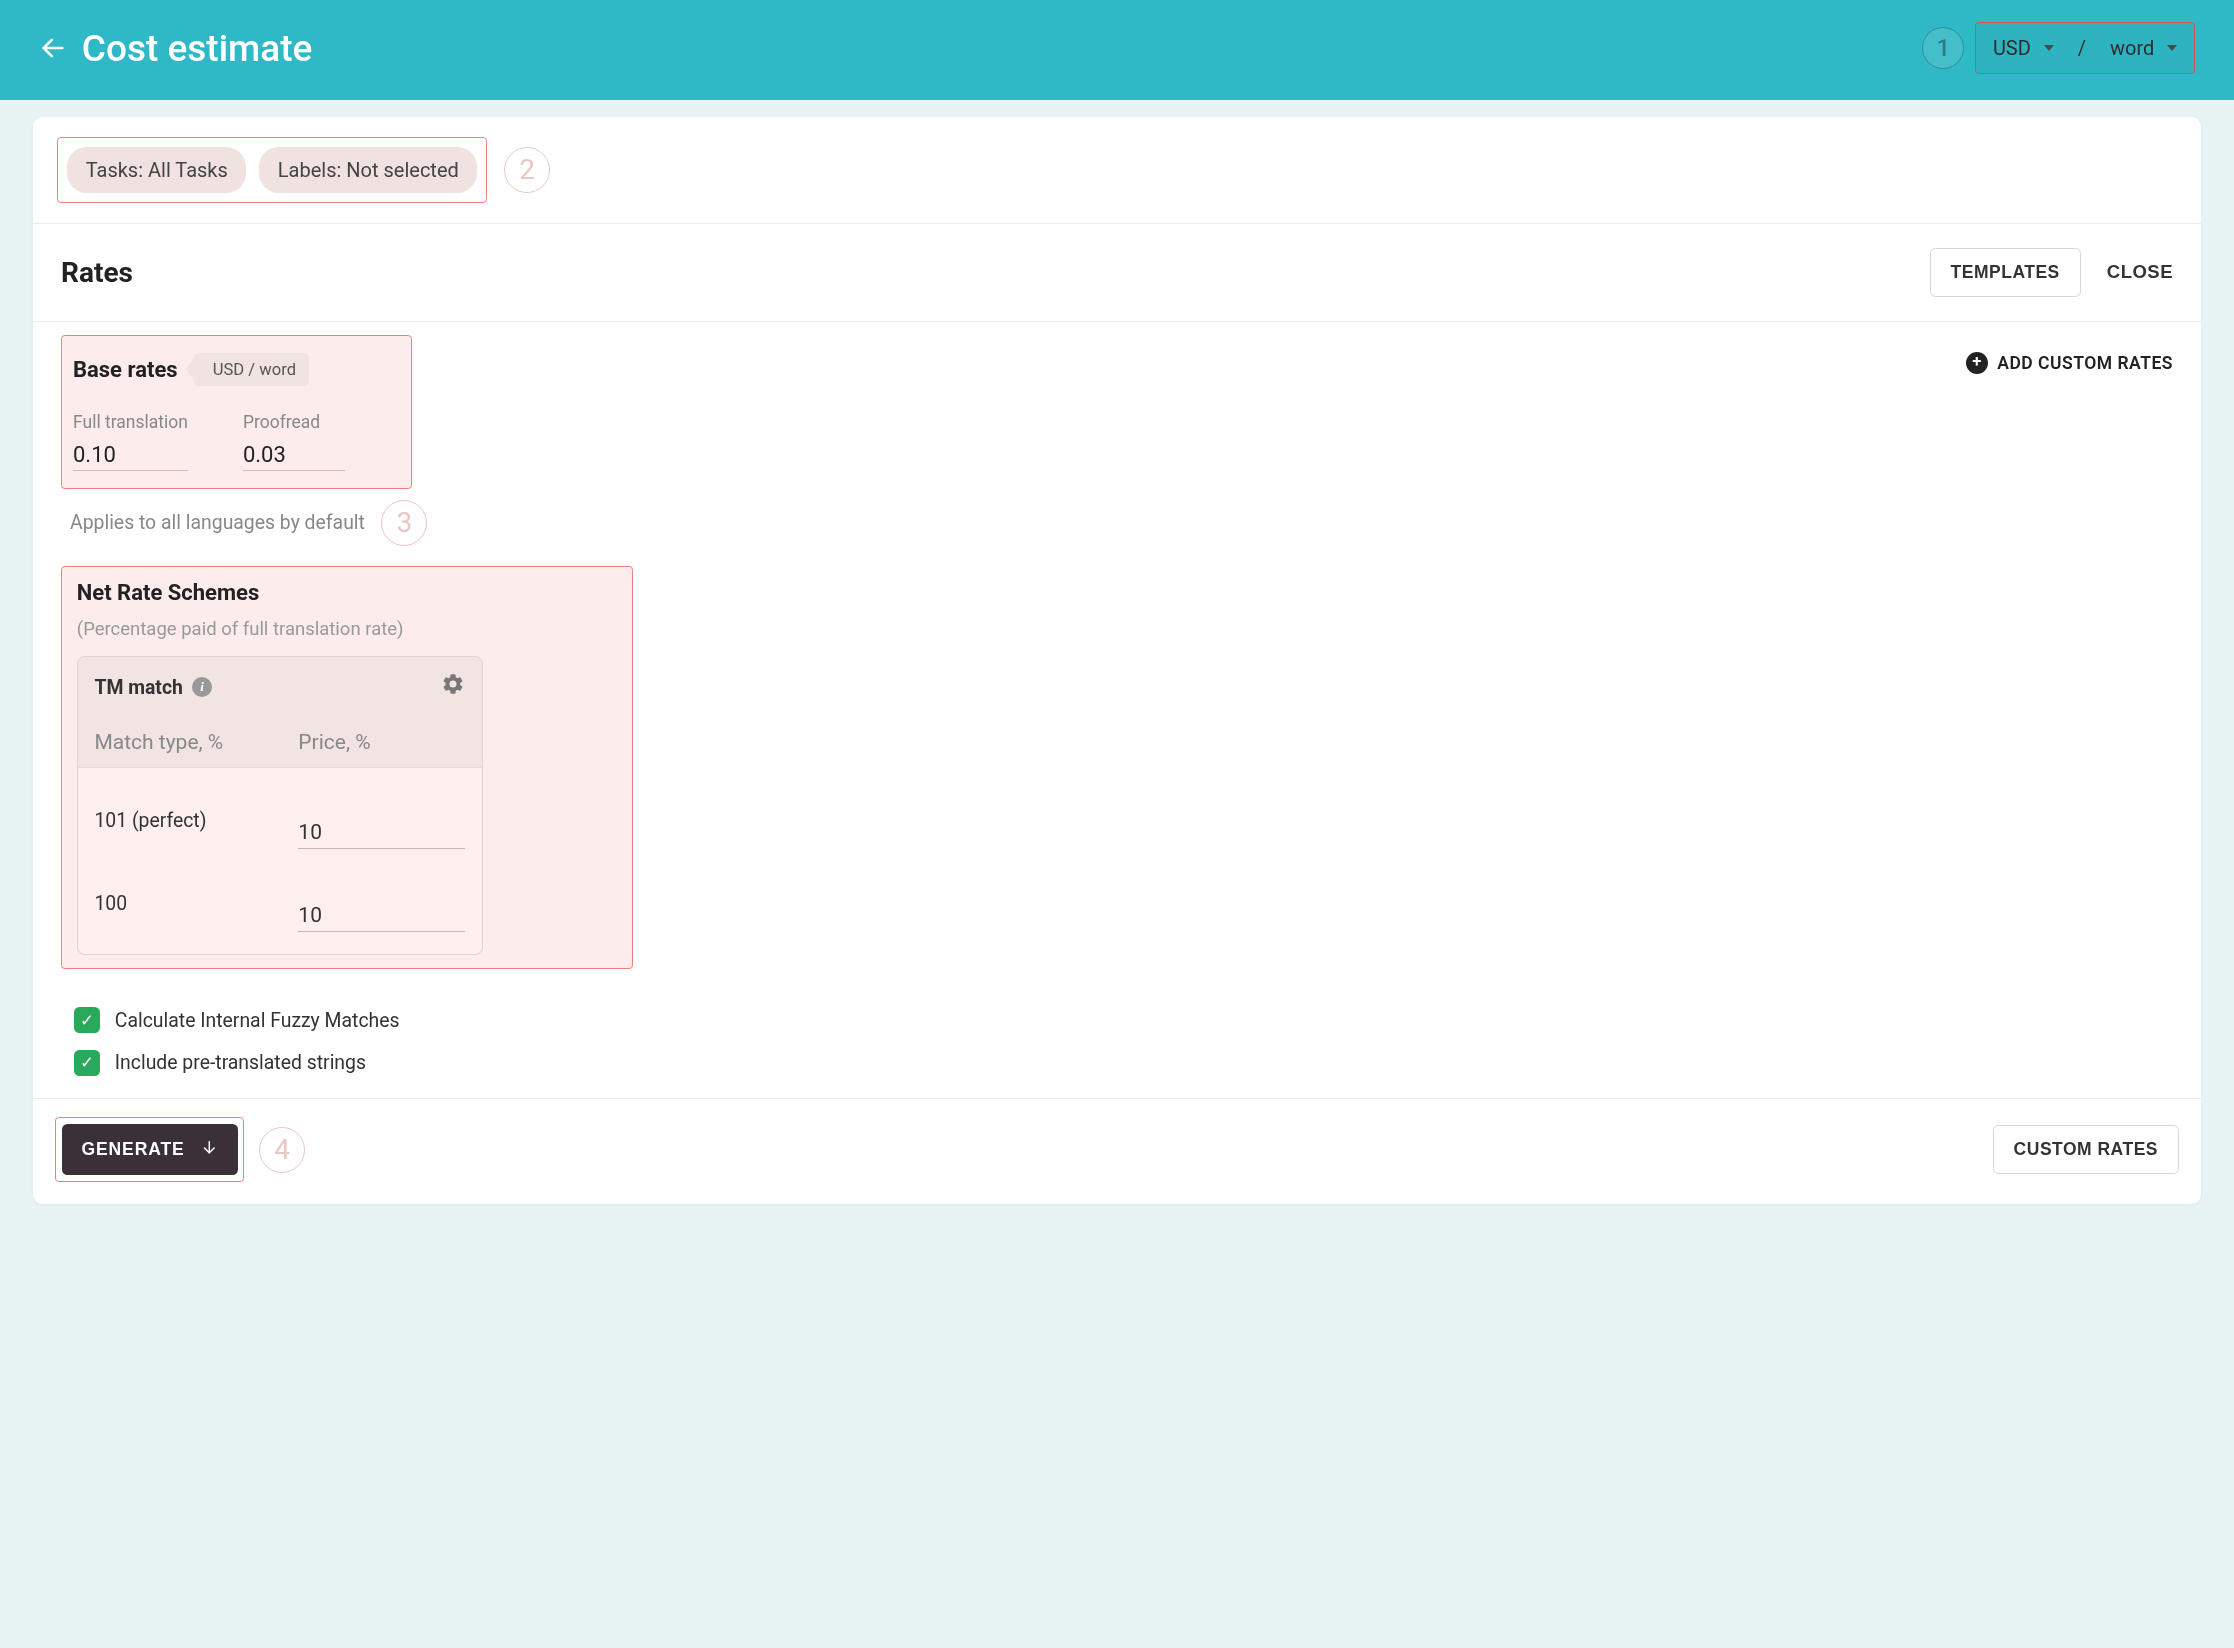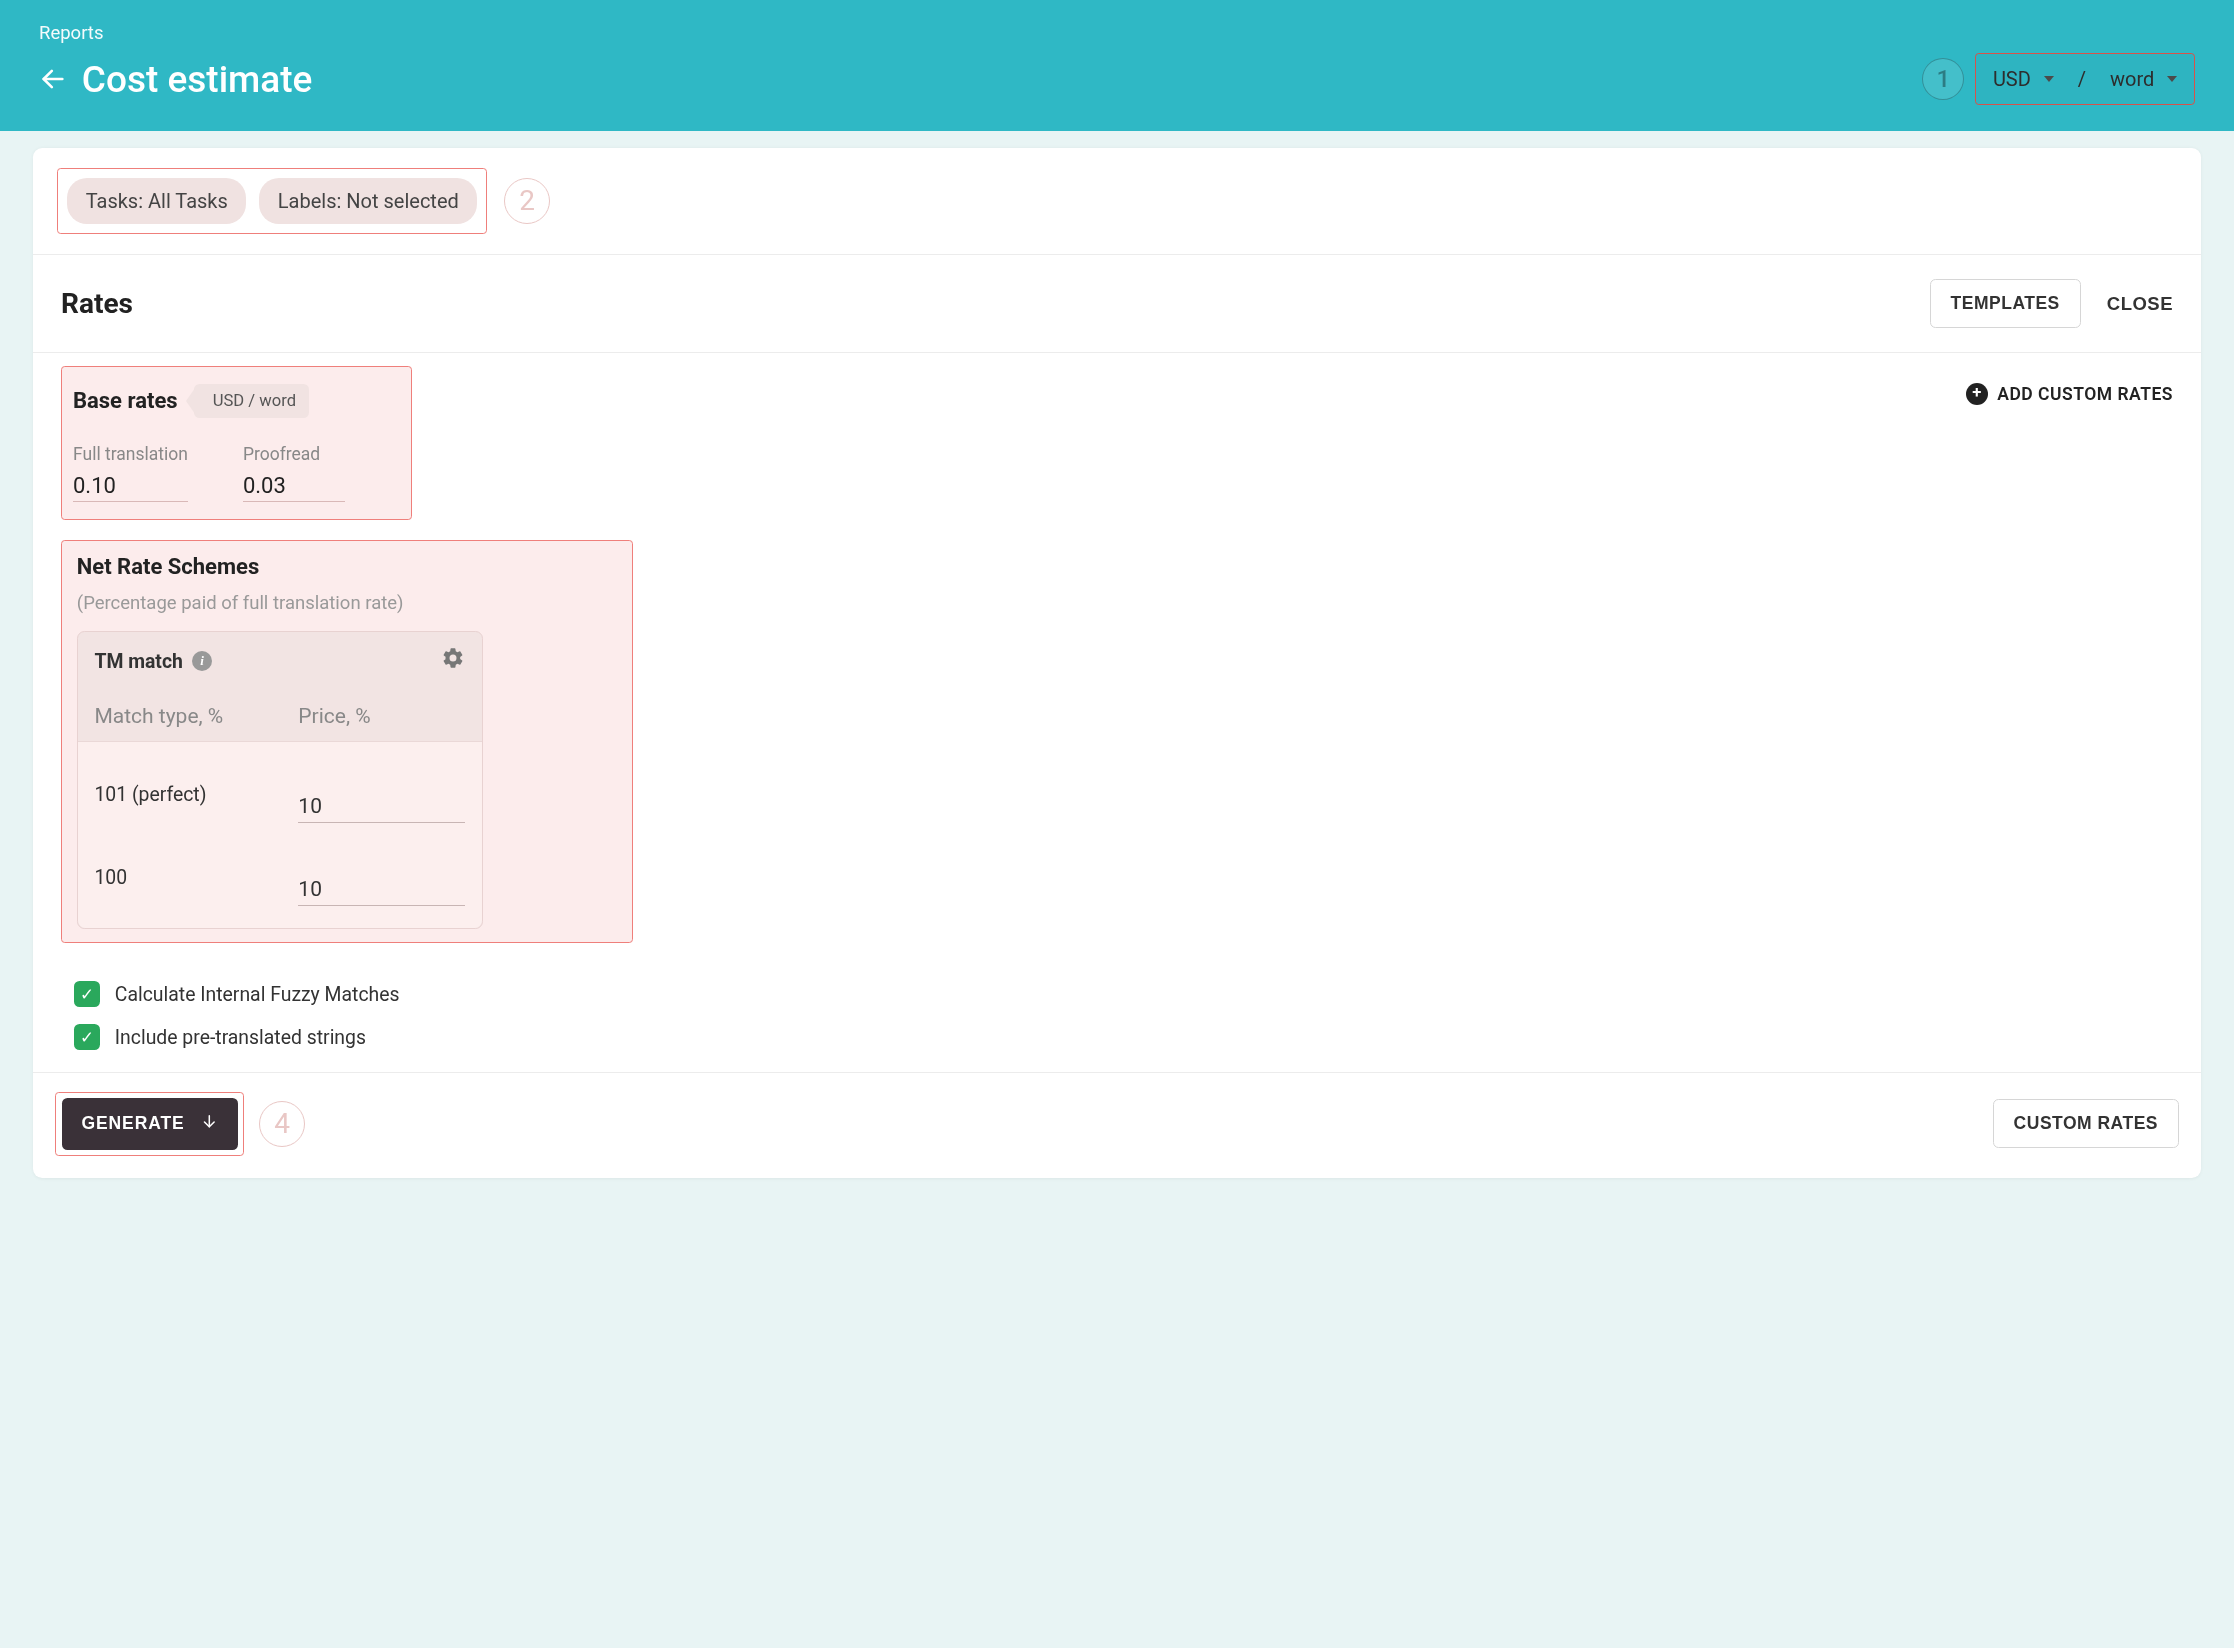--- a/index.html
+++ b/index.html
@@ -418,21 +418,20 @@
       cursor: pointer;
     }
     .down-arrow {
       font-size: 18.5px;
     }
   </style>
 </head>
 <body>
 
 <div class="teal-header">
-  <div class="breadcrumb">Reports</div>
   <div class="title-row">
     <div class="title-left">
       <span class="back-arrow">
         <svg width="28" height="28" viewBox="0 0 24 24" fill="none" stroke="white" stroke-width="2.2" stroke-linecap="round" stroke-linejoin="round">
             <line x1="20" y1="12" x2="4" y2="12"></line>
             <polyline points="11 5 4 12 11 19"></polyline>
           </svg>
       </span>
       <h1 class="page-title">Cost estimate</h1>
     </div>
@@ -487,20 +486,24 @@
           <div class="br-col-val">0.03</div>
         </div>
       </div>
     </div>
     <div class="add-custom">
       <span class="plus-icon">+</span>
       <span>ADD CUSTOM RATES</span>
     </div>
   </div>
 
+  <div class="applies-note">
+    <span>Applies to all languages by default</span>
+    <span class="step-circle-light">3</span>
+  </div>
 
   <div class="nrs-section">
     <div class="nrs-box">
       <div class="nrs-title-row">
         <span class="nrs-title">Net Rate Schemes</span>
         <span class="nrs-sub">(Percentage paid of full translation rate)</span>
       </div>
       <div class="tm-card">
         <div class="tm-head">
           <div class="tm-head-top">

